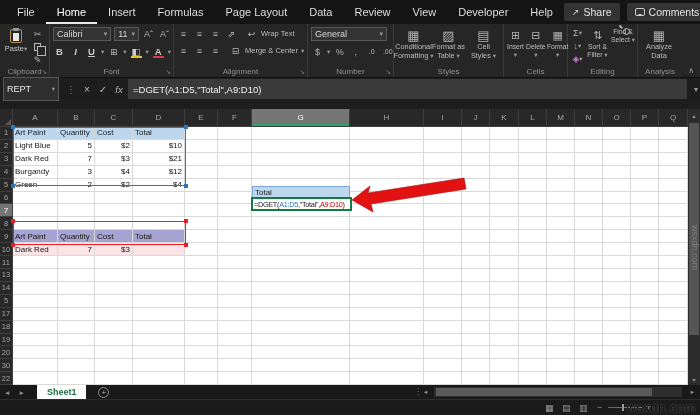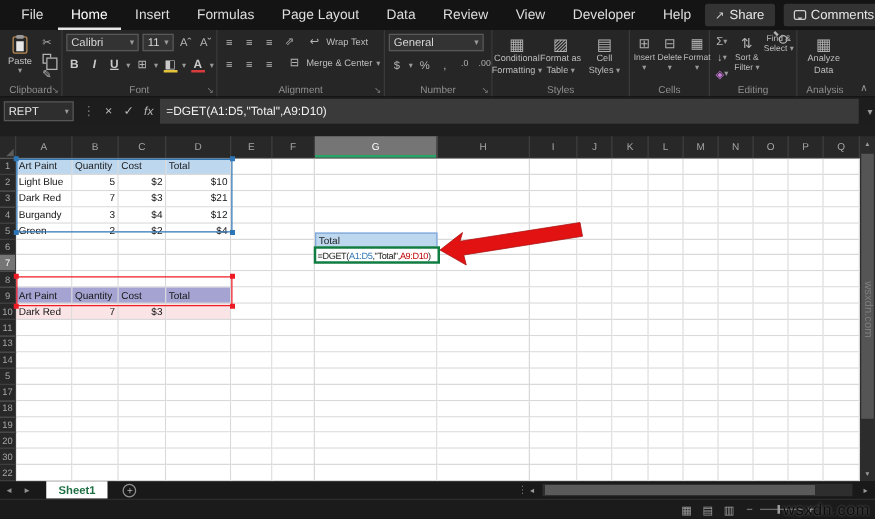--- a/index.html
+++ b/index.html
@@ -26,34 +26,34 @@
   .combo .dd{margin-left:auto;font-size:7px;color:#9a9a9a}
   .sbtn{min-width:13px;height:13px;display:inline-flex;align-items:center;justify-content:center;color:#b5b5b5;font-size:9px}
   .dd{font-size:6.5px;color:#9a9a9a}
   .bigbtn{width:33px;display:flex;flex-direction:column;align-items:center;padding-top:1px;color:#bdbdbd}
   .bicon{font-size:13px;line-height:15px;color:#b0b0b0}
   .blbl{font-size:7.3px;line-height:1.2;text-align:center;color:#bdbdbd;white-space:nowrap}
   .paste{width:26px;display:flex;flex-direction:column;align-items:center;gap:1px;padding-top:2px}
   .clipicon{width:12px;height:14px;border:1px solid #b98f55;border-radius:2px;position:relative;background:#262626}
   .clipicon:before{content:"";position:absolute;top:-2px;left:2px;width:6px;height:3px;background:#9a9a9a;border-radius:1px}
   .clipicon:after{content:"";position:absolute;left:2px;top:3px;width:6px;height:8px;background:#e8e8e8}
-  .plbl{font-size:7.5px;color:#c4c4c4;display:flex;flex-direction:column;align-items:center;line-height:1.2}
+  .plbl{font-size:7.5px;color:#c4c4c4;display:flex;flex-direction:row;align-items:center;line-height:1.2}
   .copyicon{width:7px;height:8px;border:1px solid #b5b5b5;position:relative}
   .copyicon:after{content:"";position:absolute;left:2px;top:2px;width:7px;height:8px;border:1px solid #b5b5b5;background:#262626}
   .fonticol{position:relative;font-size:9.5px;font-weight:bold;color:#c9c9c9;padding:0 1px}
   .ubar:after{content:"";position:absolute;left:1px;right:1px;bottom:0;height:2.5px}
   .ubar.red:after{background:#d83b3b}
   .ubar.yellow:after{background:#e2c33a}
   .magicon{position:relative;width:9px;height:9px}
   .magicon i{position:absolute;left:0;top:0;width:7px;height:7px;border:1.4px solid #b5b5b5;border-radius:50%}
   .magicon b{position:absolute;right:0;bottom:0;width:4px;height:1.6px;background:#b5b5b5;transform:rotate(45deg)}
   .collapse{position:absolute;right:6px;bottom:2px;font-size:8px;color:#9a9a9a}
   
   .fbar{position:absolute;top:78px;left:0;right:0;height:22px;background:#1d1d1d;display:flex;align-items:center}
-  .namebox{width:56px;height:16px;margin-left:3px;background:#2e2e2e;border:1px solid #565656;display:flex;align-items:center;padding:0 3px;font-size:9px;color:#e8e8e8}
+  .namebox{width:56px;height:24px;margin-left:3px;background:#2e2e2e;border:1px solid #565656;display:flex;align-items:center;padding:0 3px;font-size:9px;color:#e8e8e8}
   .namebox .dd{margin-left:auto}
   .fico{width:16px;text-align:center;font-size:10px;color:#b8b8b8}
   .fx{font-style:italic;font-size:9.5px}
   .finput{position:absolute;left:128px;right:13px;top:1px;height:20px;background:#3a3a3a;display:flex;align-items:center;padding:0 5px;font-size:9.5px;color:#f2f2f2}
   .fchev{position:absolute;right:2px;top:7px;font-size:8px;color:#9a9a9a}
   
   .colheads{position:absolute;top:109px;left:0;width:688px;height:18px;display:flex;background:#282828;border-bottom:1px solid #3e3e3e}
   .corner{width:13px;height:100%;border-right:1px solid #3e3e3e;position:relative}
   .corner i{position:absolute;right:1px;bottom:1px;width:0;height:0;border-left:6px solid transparent;border-bottom:6px solid #5a5a5a}
   .colhead{height:100%;border-right:1px solid #3e3e3e;display:flex;align-items:center;justify-content:center;font-size:8px;color:#a5a5a5}

